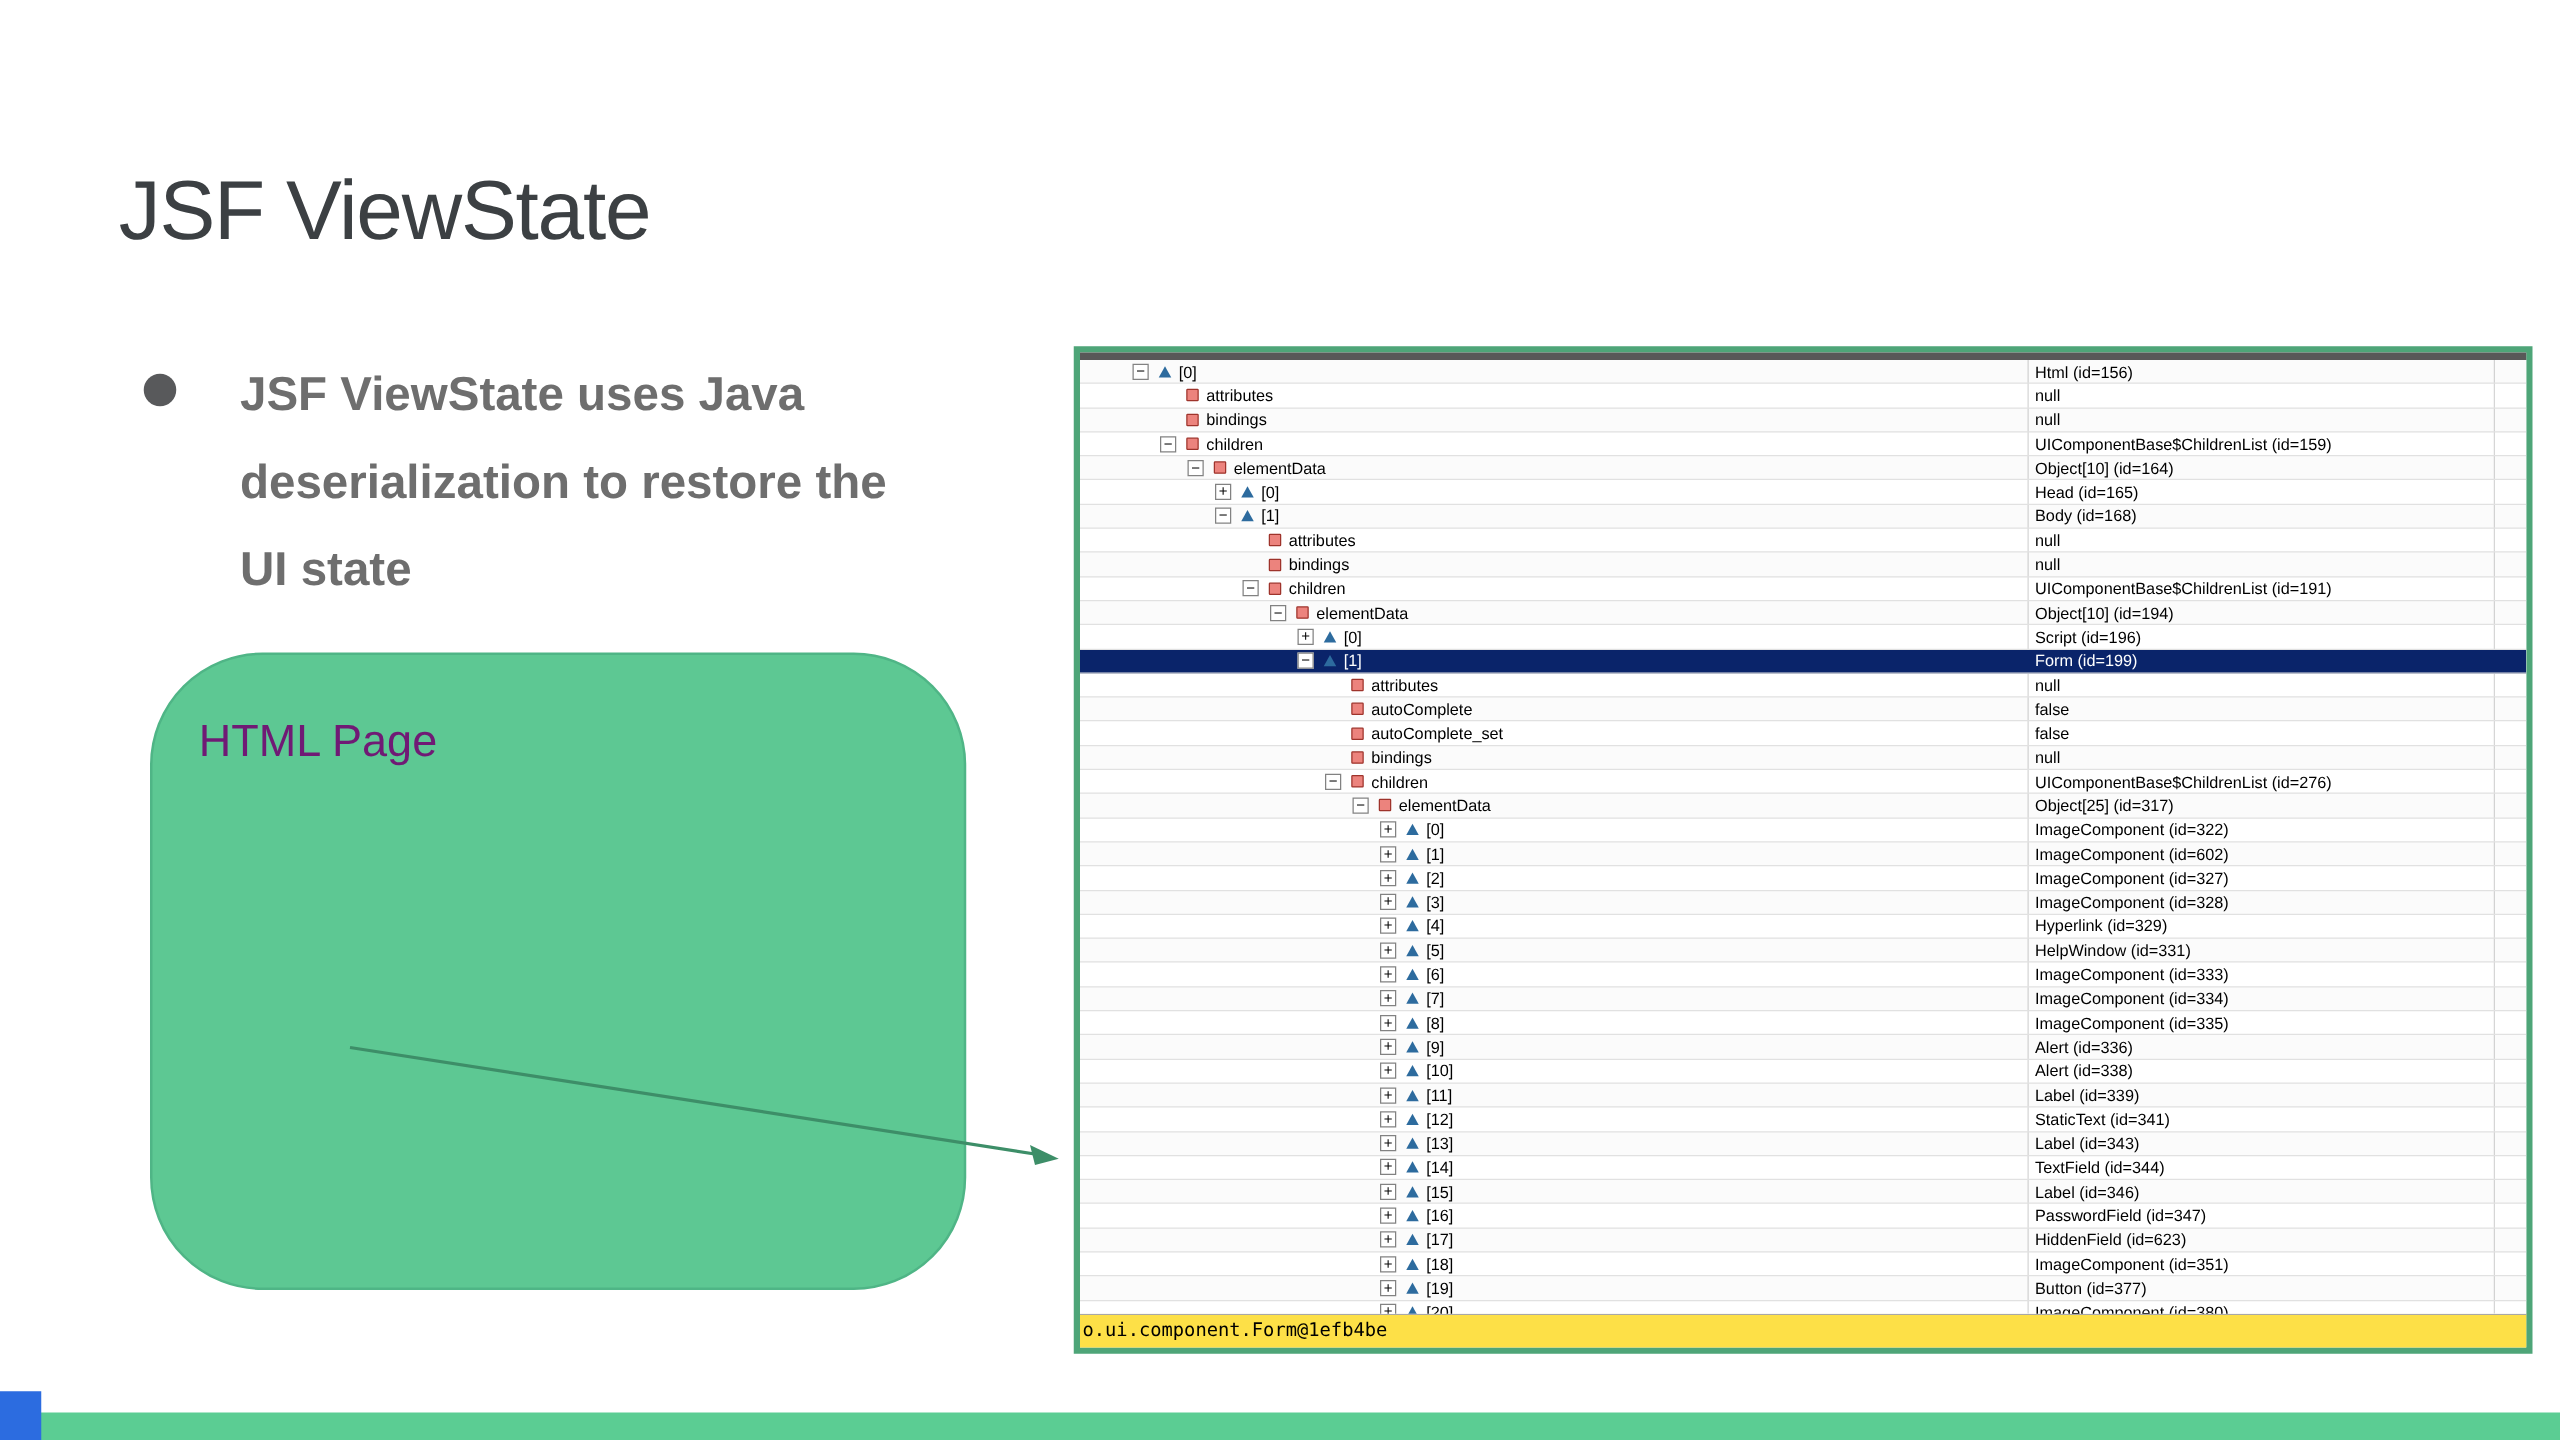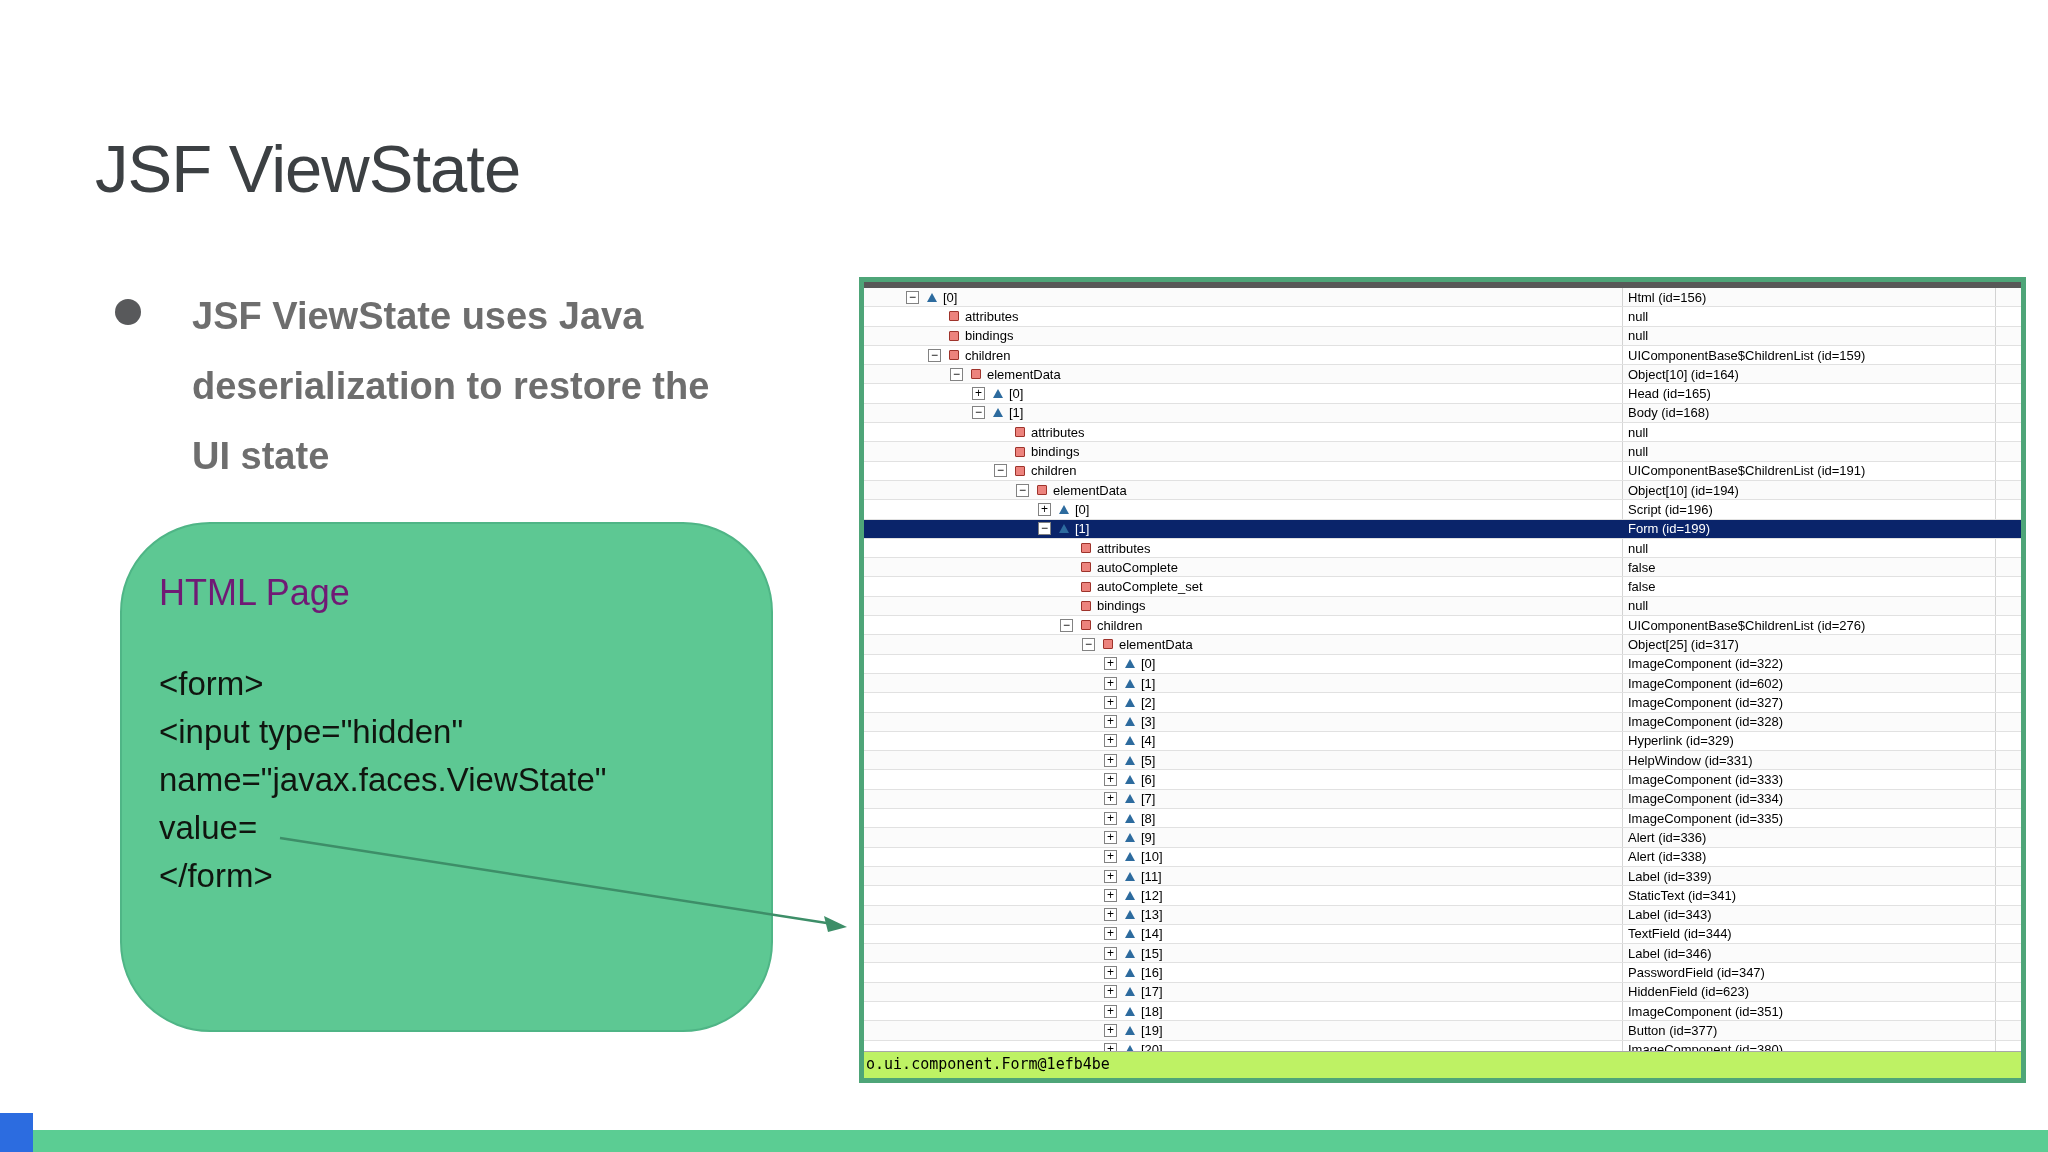--- a/index.html
+++ b/index.html
@@ -67,45 +67,40 @@
     border-left:5px solid transparent;border-right:5px solid transparent;
     border-bottom:9px solid #2d6b9e;
   }
   .field-icon{
     flex:none;width:10px;height:10px;box-sizing:border-box;margin-right:6px;
     background:#ec837d;border:1px solid #9e332b;border-radius:1px;
   }
   .tree-label{color:#000;}
   .tree-value{position:absolute;left:764px;color:#000;text-align:right;}
   .status-bar{
-    height:27px;box-sizing:border-box;background:#bef264;border-top:1px solid #a8a8a8;
+    height:27px;box-sizing:border-box;background:#fde047;border-top:1px solid #a8a8a8;
     font-family:"DejaVu Sans Mono",monospace;font-size:15px;line-height:25px;
     color:#000;padding-left:2px;overflow:hidden;
   }
   
   .bottom-bar{position:absolute;left:0;top:1130px;width:2048px;height:22px;background:#5bcd93;}
   .corner-square{position:absolute;left:0;top:1113px;width:33px;height:39px;background:#2c6ce0;}
 </style>
 </head>
 <body>
 
 <div class="slide-title">JSF ViewState</div>
 
 <div class="bullet-dot"></div>
 <div class="bullet-text">JSF ViewState uses Java
 deserialization to restore the
 UI state</div>
 
 <div class="green-box">
   <div class="box-title">HTML Page</div>
-  <div class="box-code">&lt;form&gt;
-&lt;input type="hidden"
-name="javax.faces.ViewState"
-value=
-&lt;/form&gt;</div>
 </div>
 
 <svg class="arrow-svg" viewBox="0 0 640 140">
   <line x1="30" y1="28" x2="583" y2="114" stroke="#3d8e68" stroke-width="2.5"></line>
   <polygon points="597,117 574,106 578,122" fill="#3d8e68"></polygon>
 </svg>
 
 <div class="inspector">
   <div class="panel-strip"></div>
   <div class="tree-rows">

